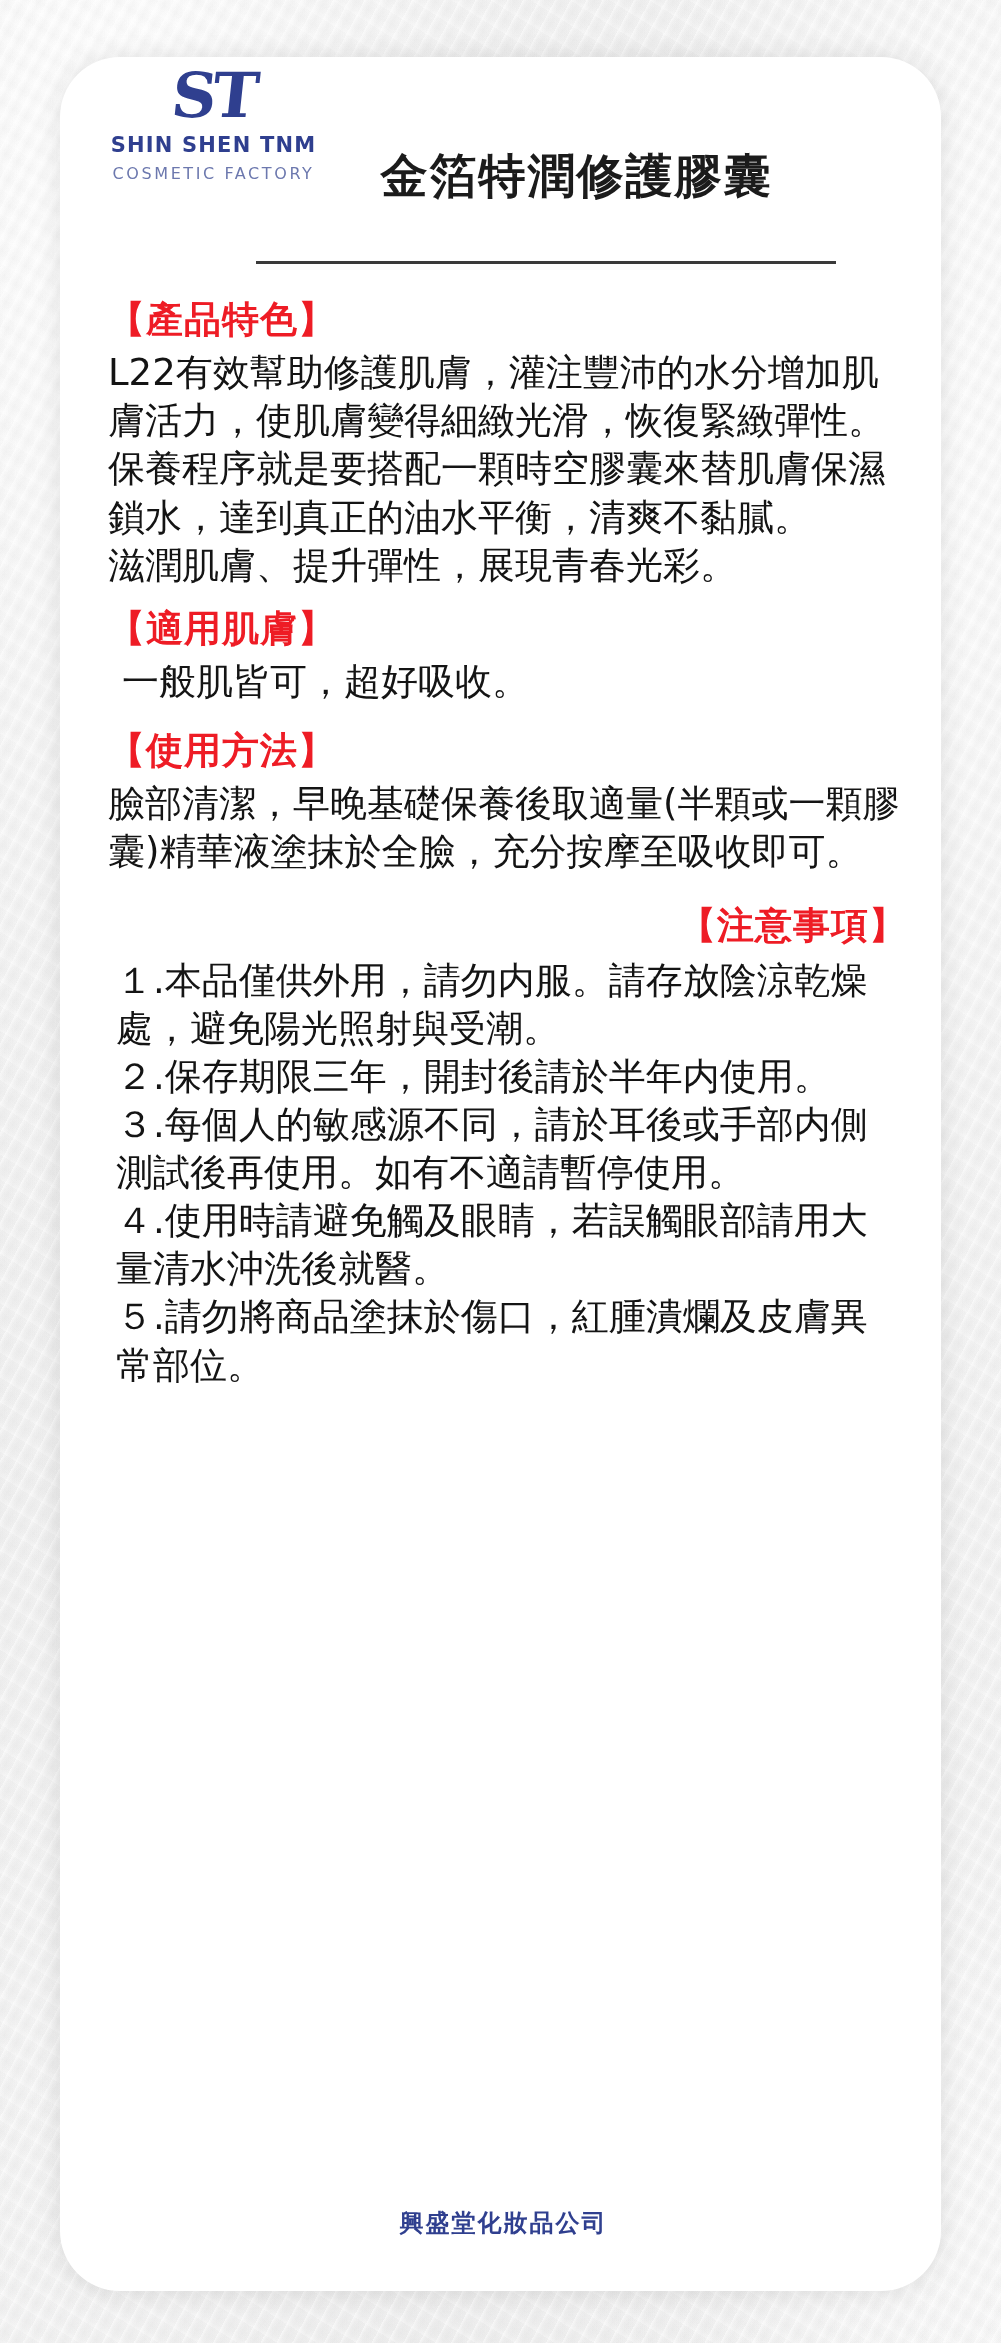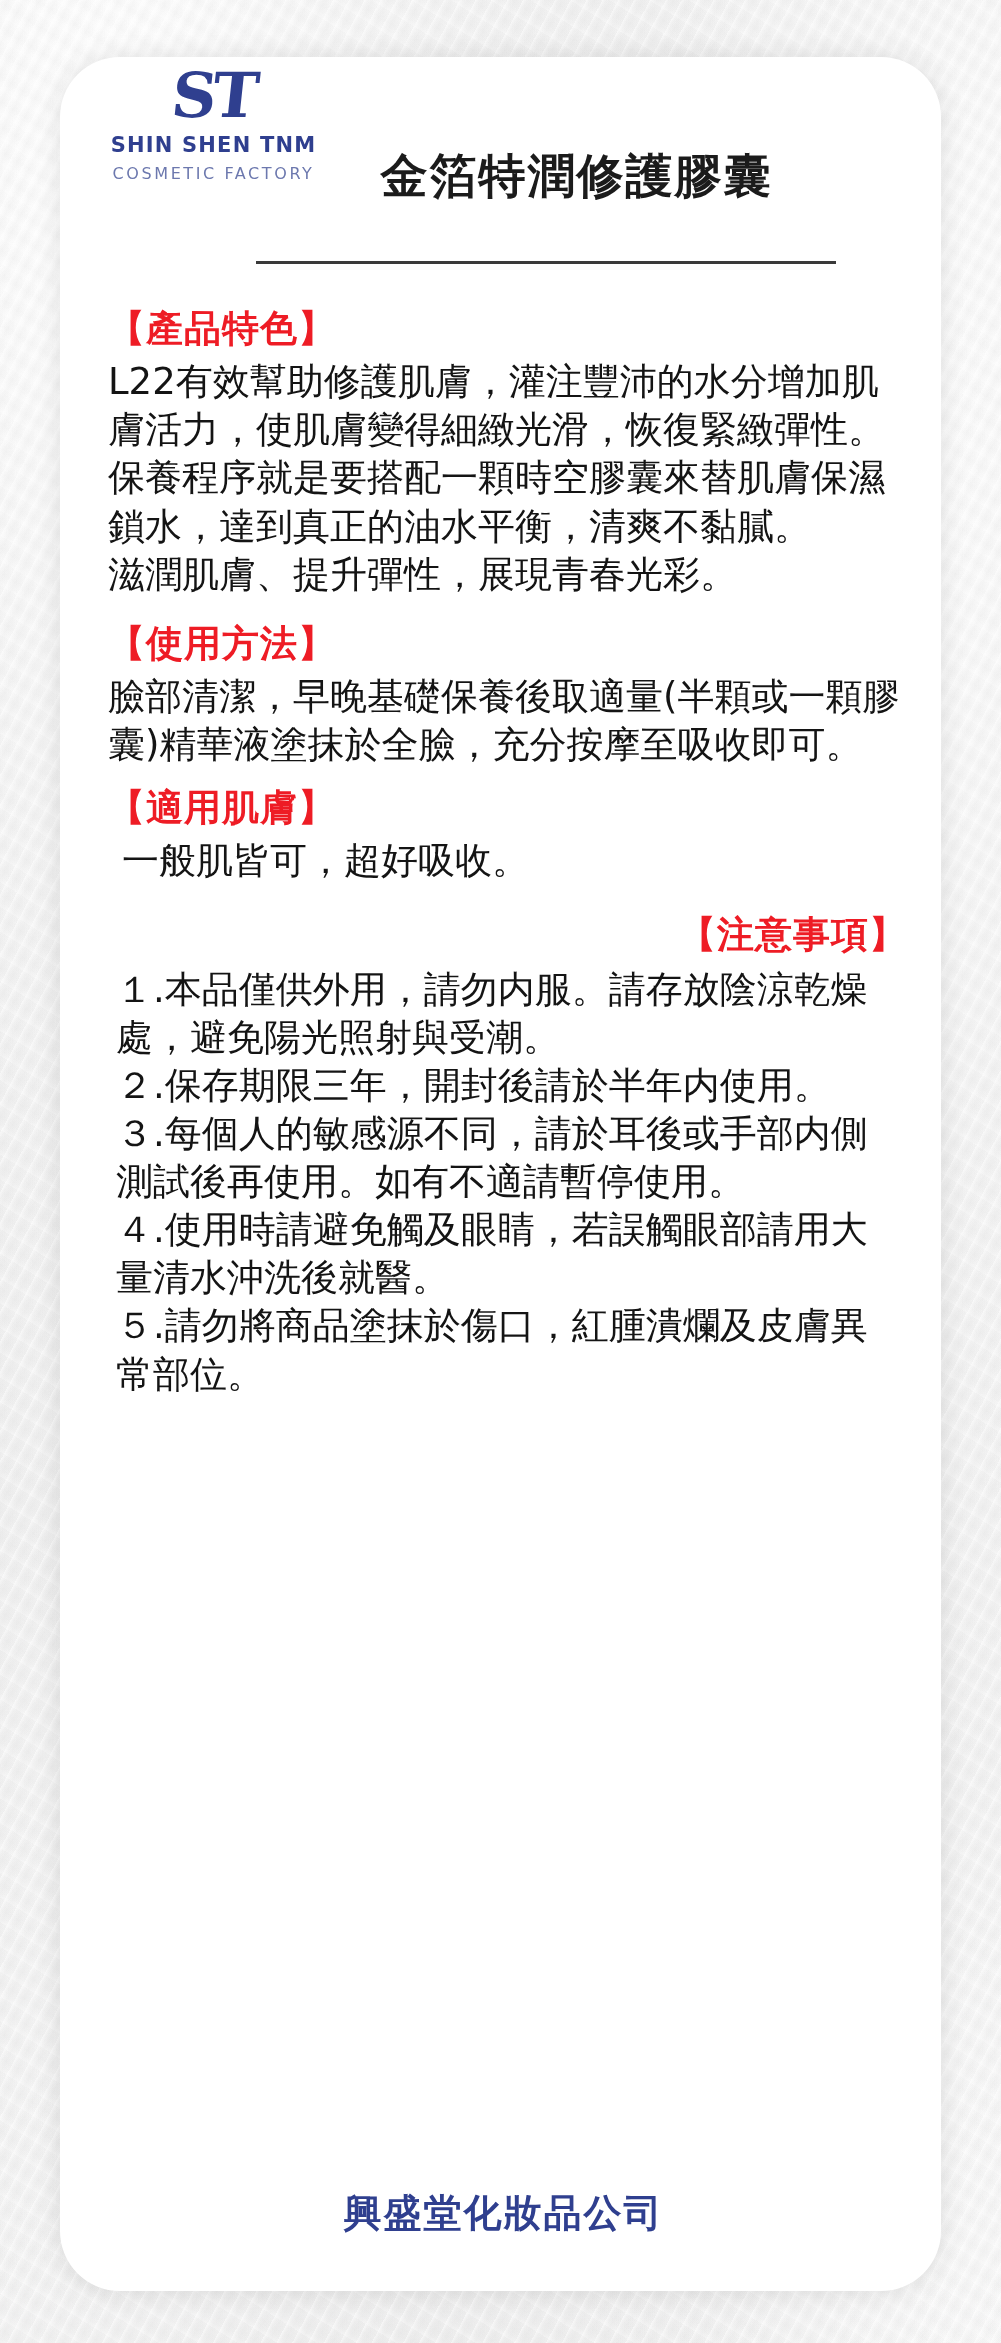--- a/index.html
+++ b/index.html
@@ -115,21 +115,21 @@
     top: 204px;
     width: 580px;
     height: 3px;
     background: #3a3a3a;
   }
 
   
   .sections {
     position: absolute;
     left: 48px;
-    top: 245px;
+    top: 236px;
     right: 34px;
   }
   .section {
     margin-bottom: 6px;
   }
   .section-heading {
     color: #ee1c25;
     font-size: 37px;
     font-weight: 700;
     letter-spacing: 1px;
@@ -164,21 +164,21 @@
   #sec-notes .section-heading { margin-top: 26px; text-align: right; }
 
   
   .footer {
     position: absolute;
     left: 0;
     right: 0;
     bottom: 52px;
     text-align: center;
     color: #2f3f8f;
-    font-size: 38px;
+    font-size: 24px;
     font-weight: 700;
     letter-spacing: 2px;
     padding-left: 6px;
   }
 </style>
 </head>
 <body>
 
 <div class="bg"></div>
 
@@ -196,28 +196,28 @@
 
     <div class="sections">
 
       <div class="section" id="sec-features">
         <div class="section-heading">【產品特色】</div>
         <div class="section-body">L22有效幫助修護肌膚，灌注豐沛的水分增加肌膚活力，使肌膚變得細緻光滑，恢復緊緻彈性。
 保養程序就是要搭配一顆時空膠囊來替肌膚保濕鎖水，達到真正的油水平衡，清爽不黏膩。
 滋潤肌膚、提升彈性，展現青春光彩。</div>
       </div>
 
+      <div class="section" id="sec-skin">
+        <div class="section-heading">【適用肌膚】</div>
+        <div class="section-body">一般肌皆可，超好吸收。</div>
+      </div>
+
       <div class="section" id="sec-usage">
         <div class="section-heading">【使用方法】</div>
         <div class="section-body">臉部清潔，早晚基礎保養後取適量(半顆或一顆膠囊)精華液塗抹於全臉，充分按摩至吸收即可。</div>
-      </div>
-
-      <div class="section" id="sec-skin">
-        <div class="section-heading">【適用肌膚】</div>
-        <div class="section-body">一般肌皆可，超好吸收。</div>
       </div>
 
       <div class="section" id="sec-notes">
         <div class="section-heading">【注意事項】</div>
         <ul class="notes-list">
           <li>１.本品僅供外用，請勿内服。請存放陰涼乾燥處，避免陽光照射與受潮。</li>
           <li>２.保存期限三年，開封後請於半年内使用。</li>
           <li>３.每個人的敏感源不同，請於耳後或手部内側測試後再使用。如有不適請暫停使用。</li>
           <li>４.使用時請避免觸及眼睛，若誤觸眼部請用大量清水沖洗後就醫。</li>
           <li>５.請勿將商品塗抹於傷口，紅腫潰爛及皮膚異常部位。</li>

